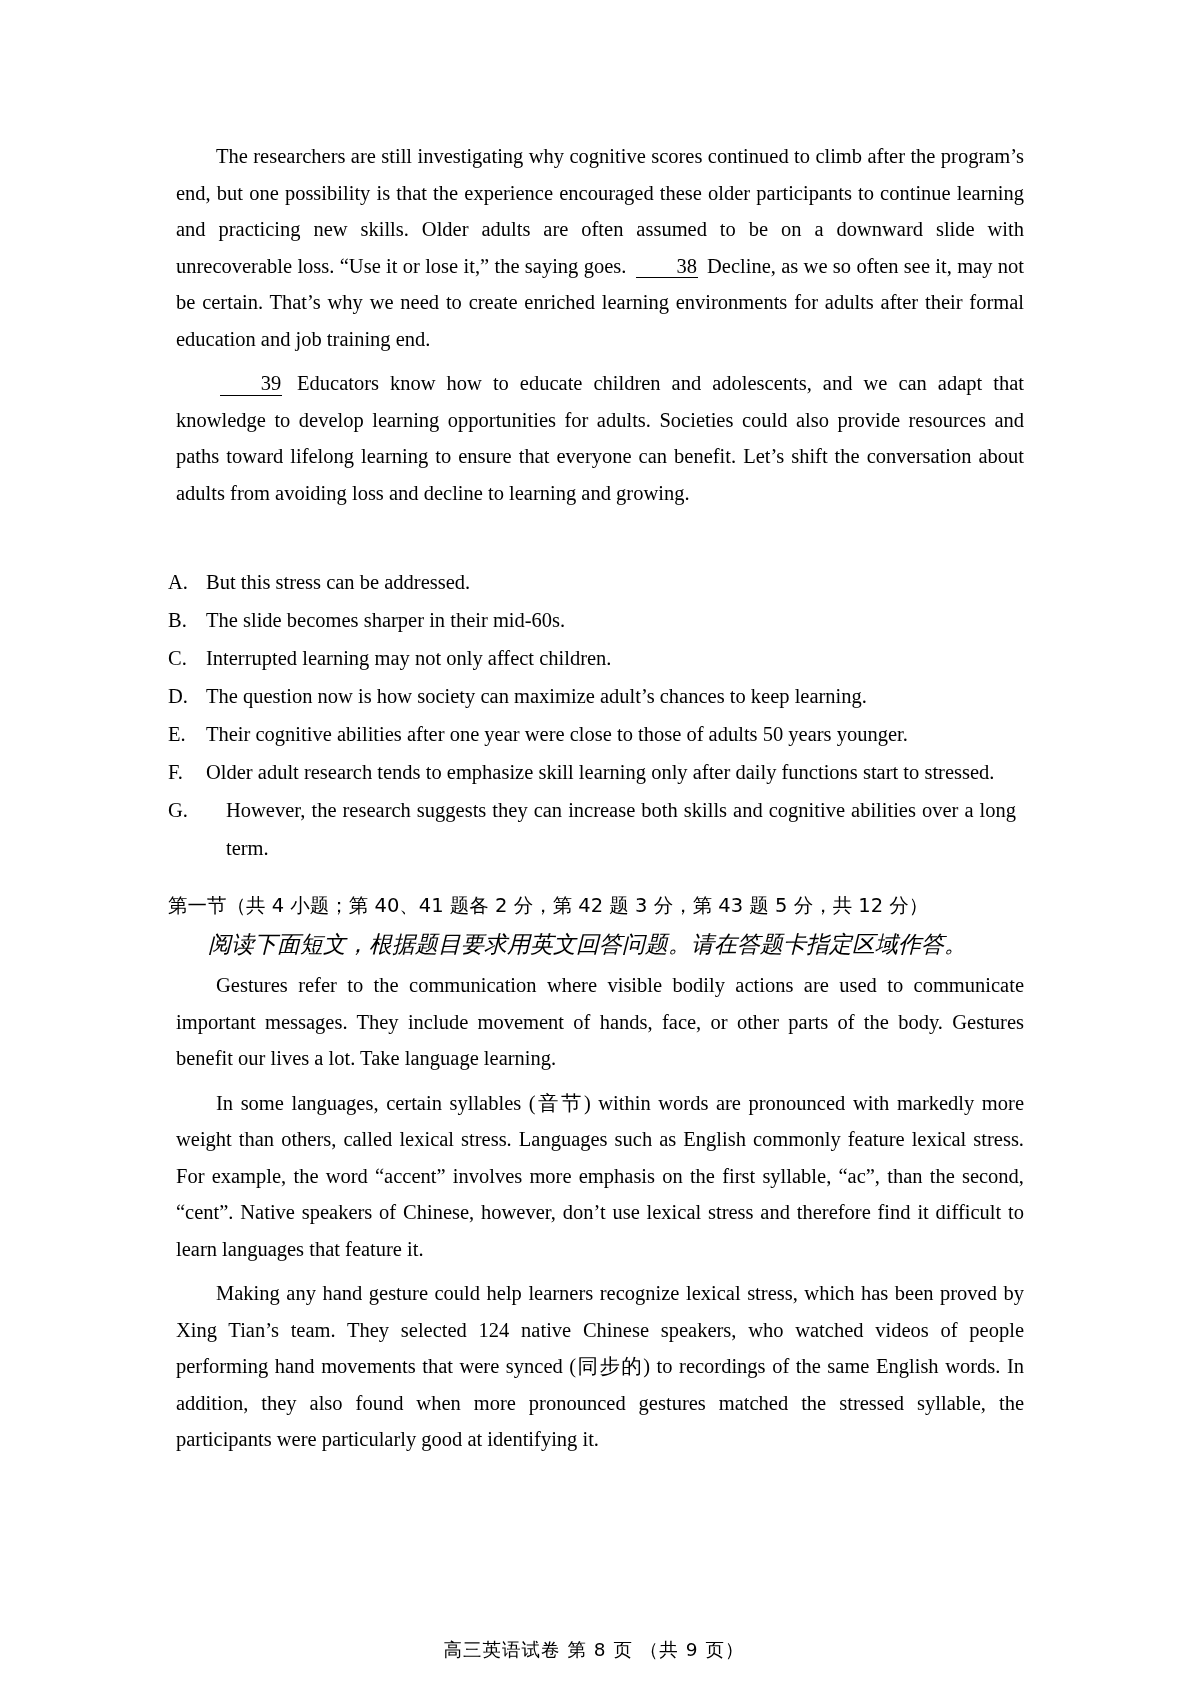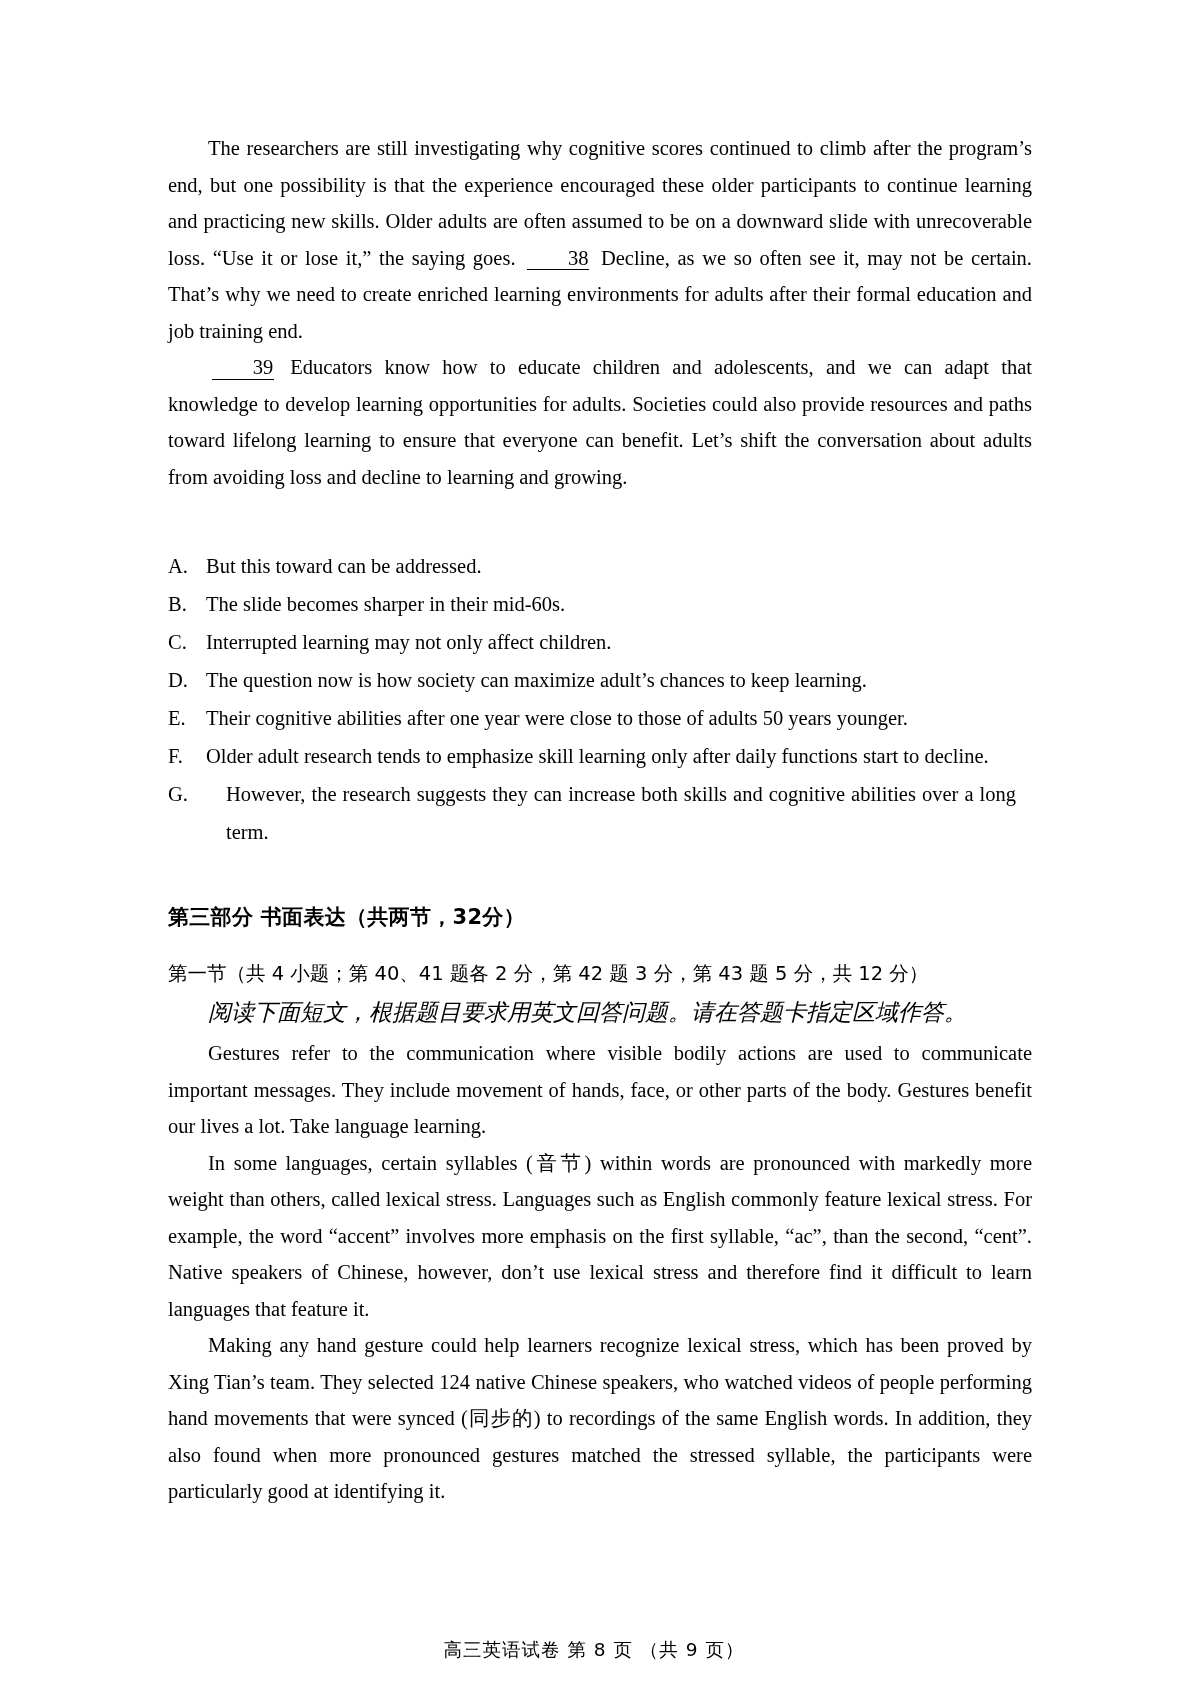--- a/index.html
+++ b/index.html
@@ -18,21 +18,21 @@
     width: 1200px;
     min-height: 1698px;
     box-sizing: border-box;
     padding: 130px 168px 0 168px;
   }
   .para {
     font-size: 20.5px;
     line-height: 36.5px;
     text-align: justify;
     text-justify: inter-word;
-    margin: 0;
+    margin: 8px;
     text-indent: 0;
   }
   .para.indent {
     text-indent: 40px;
   }
   .blank-num {
     display: inline-block;
     min-width: 62px;
     text-align: center;
     border-bottom: 1.3px solid #000;
@@ -109,49 +109,48 @@
   </p>
 
   <p class="para" style="text-indent:40px;">
     <span class="blank-num">39</span>
     <span>Educators know how to educate children and adolescents, and we can adapt that knowledge to develop learning opportunities for adults. Societies could also provide resources and paths toward lifelong learning to ensure that everyone can benefit. Let’s shift the conversation about adults from avoiding loss and decline to learning and growing.</span>
   </p>
 
   <div class="options">
     <div class="opt-row">
       <span class="opt-letter">A.</span>
-      <span class="opt-text">But this toward can be addressed.</span>
+      <span class="opt-text">But this stress can be addressed.</span>
     </div>
     <div class="opt-row">
       <span class="opt-letter">B.</span>
       <span class="opt-text">The slide becomes sharper in their mid-60s.</span>
     </div>
     <div class="opt-row">
       <span class="opt-letter">C.</span>
       <span class="opt-text">Interrupted learning may not only affect children.</span>
     </div>
     <div class="opt-row">
       <span class="opt-letter">D.</span>
       <span class="opt-text">The question now is how society can maximize adult’s chances to keep learning.</span>
     </div>
     <div class="opt-row">
       <span class="opt-letter">E.</span>
       <span class="opt-text">Their cognitive abilities after one year were close to those of adults 50 years younger.</span>
     </div>
     <div class="opt-row">
       <span class="opt-letter">F.</span>
-      <span class="opt-text">Older adult research tends to emphasize skill learning only after daily functions start to decline.</span>
+      <span class="opt-text">Older adult research tends to emphasize skill learning only after daily functions start to stressed.</span>
     </div>
     <div class="opt-row">
       <span class="opt-letter">G.</span>
       <span class="opt-text wrap2" style="max-width:790px;">However, the research suggests they can increase both skills and cognitive abilities over a long term.</span>
     </div>
   </div>
 
-  <div class="section-title">第三部分 书面表达（共两节，32分）</div>
   <div class="section-sub cjk" style="font-size:19.5px;line-height:38px;margin-top:20px;">第一节（共 4 小题；第 40、41 题各 2 分，第 42 题 3 分，第 43 题 5 分，共 12 分）</div>
   <div class="directive">阅读下面短文，根据题目要求用英文回答问题。请在答题卡指定区域作答。</div>
 
   <p class="para indent" style="margin-top:4px;">Gestures refer to the communication where visible bodily actions are used to communicate important messages. They include movement of hands, face, or other parts of the body. Gestures benefit our lives a lot. Take language learning.</p>
   <p class="para indent">In some languages, certain syllables (音节) within words are pronounced with markedly more weight than others, called lexical stress. Languages such as English commonly feature lexical stress. For example, the word “accent” involves more emphasis on the first syllable, “ac”, than the second, “cent”. Native speakers of Chinese, however, don’t use lexical stress and therefore find it difficult to learn languages that feature it.</p>
   <p class="para indent">Making any hand gesture could help learners recognize lexical stress, which has been proved by Xing Tian’s team. They selected 124 native Chinese speakers, who watched videos of people performing hand movements that were synced (同步的) to recordings of the same English words. In addition, they also found when more pronounced gestures matched the stressed syllable, the participants were particularly good at identifying it.</p>
 
   <div class="footer">高三英语试卷 第 8 页 （共 9 页）</div>
 </div>
 

